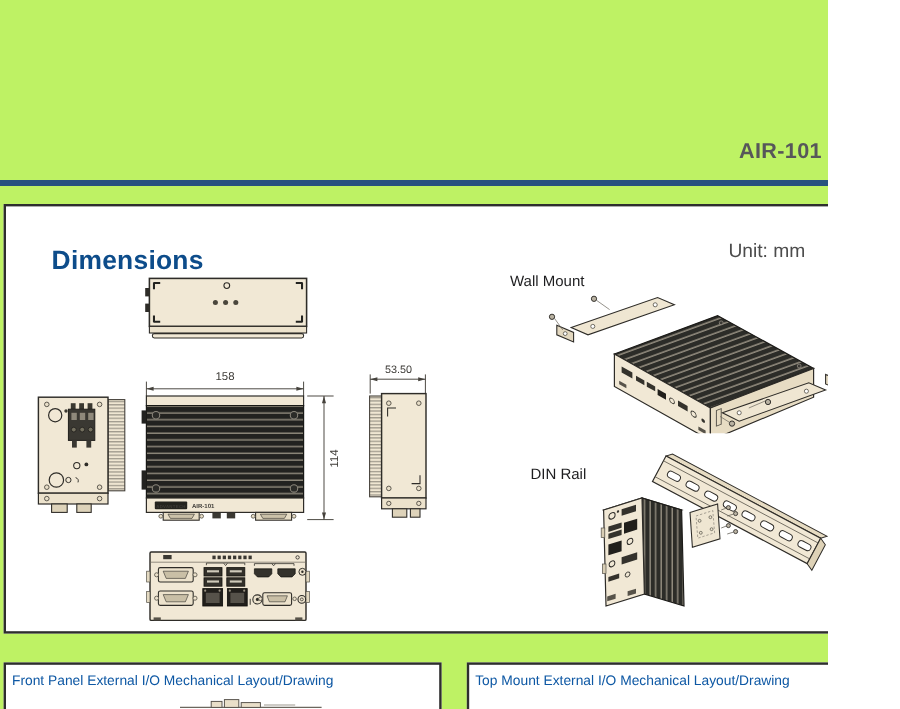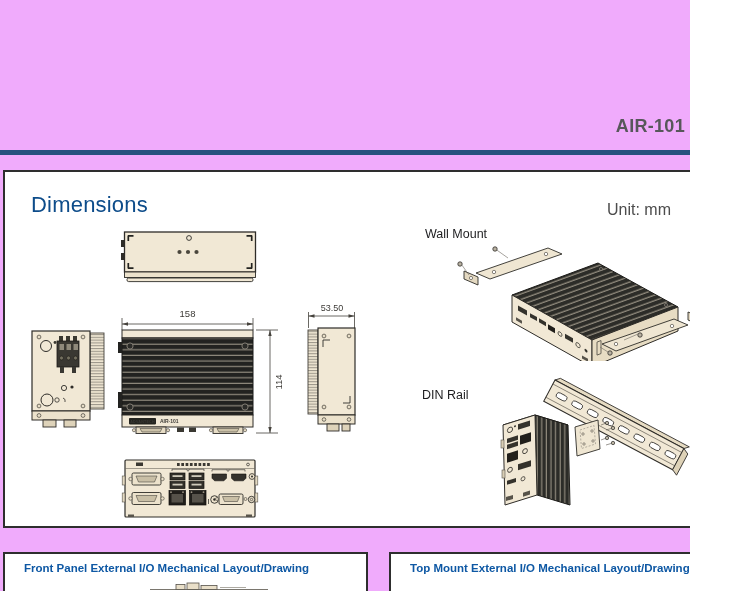--- a/index.html
+++ b/index.html
@@ -1,35 +1,35 @@
 <!DOCTYPE html>
 <html><head>
 <meta charset="utf-8">
 <style>
   *{box-sizing:border-box}
   html,body{margin:0;padding:0;background:#fff}
-  .page{position:relative;width:690px;height:591px;background:#f0abfc;overflow:hidden;
+  .page{position:relative;width:690px;height:591px;background:#bef264;overflow:hidden;
         font-family:"Liberation Sans",sans-serif;color:#222}
   .model-title{position:absolute;top:116px;right:5px;font-size:18px;font-weight:bold;
         color:#57575a;letter-spacing:.3px}
   .header-rule{position:absolute;top:150px;left:0;width:750px;height:5px;background:#27527f}
   .main-box{position:absolute;left:3px;top:170px;width:744px;height:358px;
         border:2.5px solid #2e2e2e;background:#fff}
-  .dim-title{position:absolute;left:27px;top:188px;margin:4px;font-size:22px;font-weight:normal;
+  .dim-title{position:absolute;left:27px;top:188px;margin:16px;font-size:22px;font-weight:bold;
         color:#0d4c8a;letter-spacing:.2px}
   .unit-label{position:absolute;top:201px;right:19px;font-size:16px;color:#4c4c4c}
   .sub-label{position:absolute;font-size:12.5px;font-weight:normal;color:#1d1d1f}
   .wall-mount-label{left:425px;top:227px}
-  .din-rail-label{left:422px;top:388px}
+  .din-rail-label{left:442px;top:388px}
   .drawing{position:absolute}
   svg text{font-family:"Liberation Sans",sans-serif;fill:#3c3a36}
   .panel-box{position:absolute;top:552px;height:60px;border:2.5px solid #2e2e2e;background:#fff}
   .panel-box.left{left:3px;width:365px}
   .panel-box.right{left:389px;width:356px}
-  .panel-title{margin:8px 0 0 19px;font-size:11.5px;font-weight:bold;color:#0e58a4}
+  .panel-title{margin:8px 0 0 5px;font-size:11.5px;font-weight:normal;color:#0e58a4}
 </style>
 </head>
 <body>
 
 <div class="page">
 
   <div class="model-title">AIR-101</div>
   <div class="header-rule"></div>
 
   <section class="main-box"></section>

